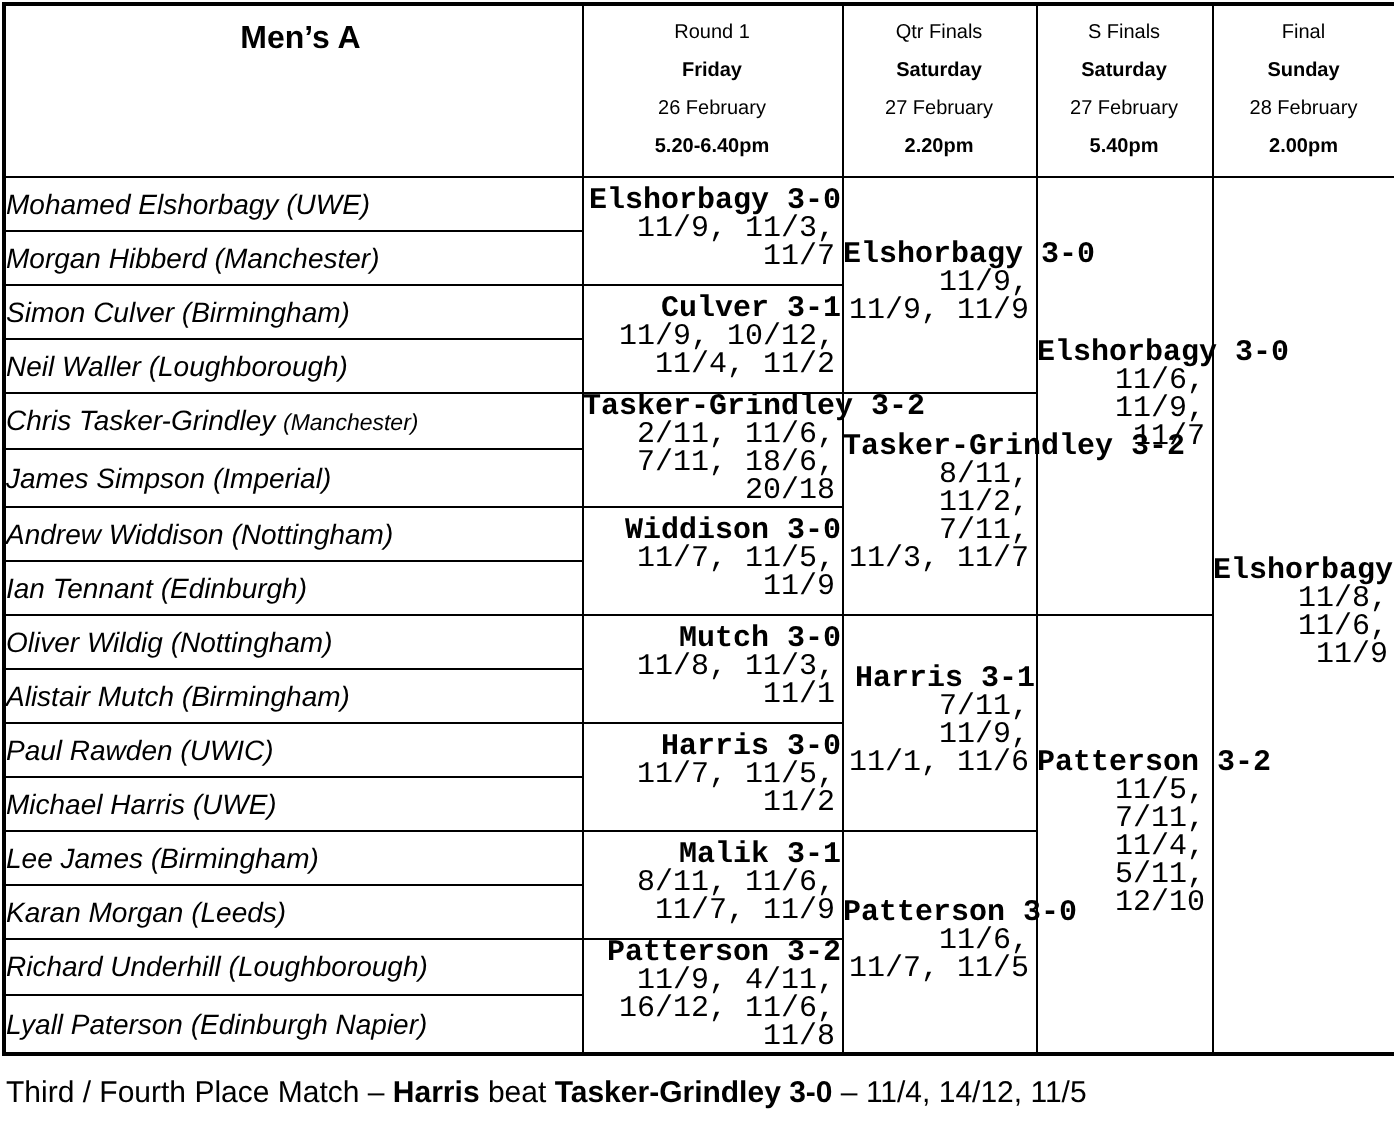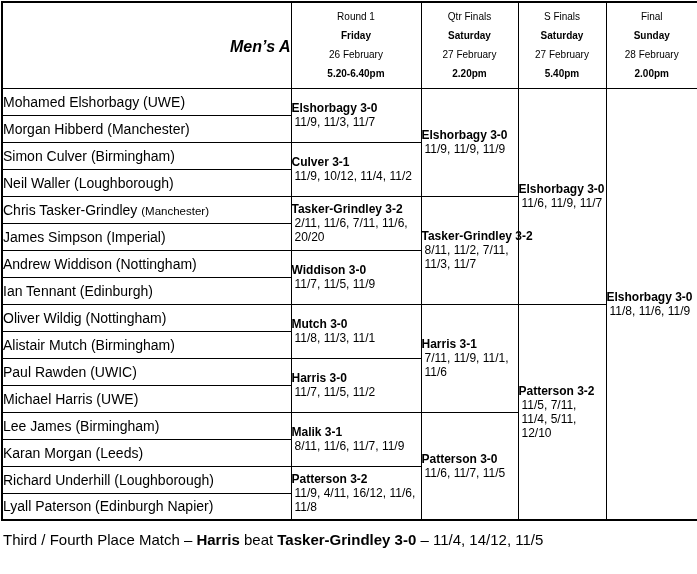--- a/index.html
+++ b/index.html
@@ -43,42 +43,43 @@
     font-size: 10px;
   }
   th.round-head .b { font-weight: bold; }
   th.title-cell {
     text-align: left;
     vertical-align: top;
   }
   th.title-cell .title {
     font-size: 16px;
     font-weight: bold;
-    padding: 35px 0 0 7px;
-    text-align: right;
-    font-style: italic;
+    padding: 8px 0 0 7px;
+    text-align: center;
   }
 
   
   tbody tr { height: 27px; }
   td.player {
     font-size: 14px;
     text-align: left;
     vertical-align: middle;
     padding-left: 6px;
     white-space: nowrap;
+    font-style: italic;
   }
   td.player .club.small { font-size: 11.5px; }
 
   
   td.result {
-    text-align: left;
+    text-align: right;
     vertical-align: middle;
-    font-size: 12px;
+    font-size: 15px;
     line-height: 14px;
+    font-family: Liberation Mono, monospace;
   }
   td.result .winner {
     font-weight: bold;
     white-space: nowrap;
   }
   td.result .scores { padding: 0 3px; }
 
   
   .footer {
     font-size: 15px;
@@ -166,21 +167,21 @@
         <div class="scores">11/9, 10/12, 11/4, 11/2</div>
       </td>
     </tr>
     <tr>
       <td class="player"><span>Neil Waller</span> <span class="club">(Loughborough)</span></td>
     </tr>
     <tr>
       <td class="player"><span>Chris Tasker-Grindley</span> <span class="club small">(Manchester)</span></td>
       <td class="result" rowspan="2">
         <div class="winner">Tasker-Grindley 3-2</div>
-        <div class="scores">2/11, 11/6, 7/11, 11/6, 20/20</div>
+        <div class="scores">2/11, 11/6, 7/11, 18/6, 20/18</div>
       </td>
       <td class="result" rowspan="4">
         <div class="winner">Tasker-Grindley 3-2</div>
         <div class="scores">8/11, 11/2, 7/11, 11/3, 11/7</div>
       </td>
     </tr>
     <tr>
       <td class="player"><span>James Simpson</span> <span class="club">(Imperial)</span></td>
     </tr>
     <tr>

